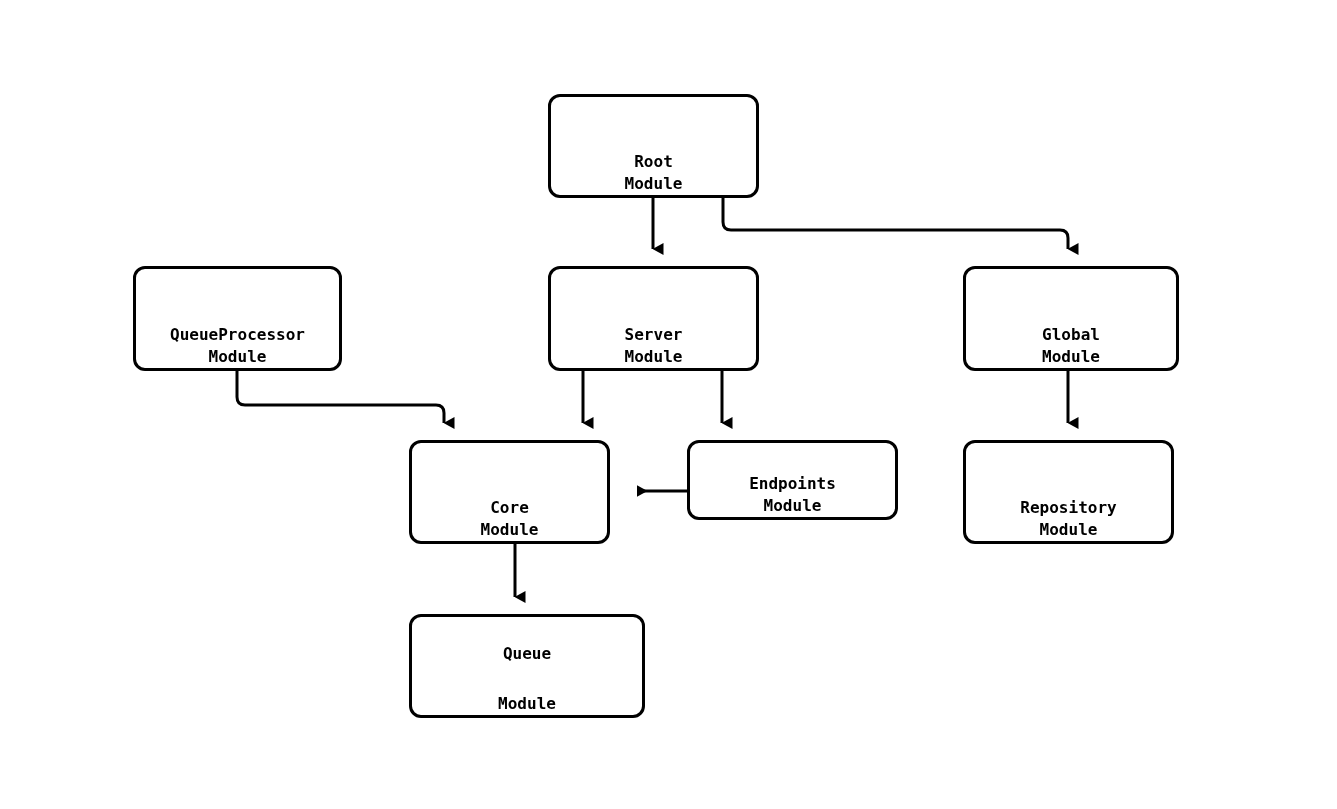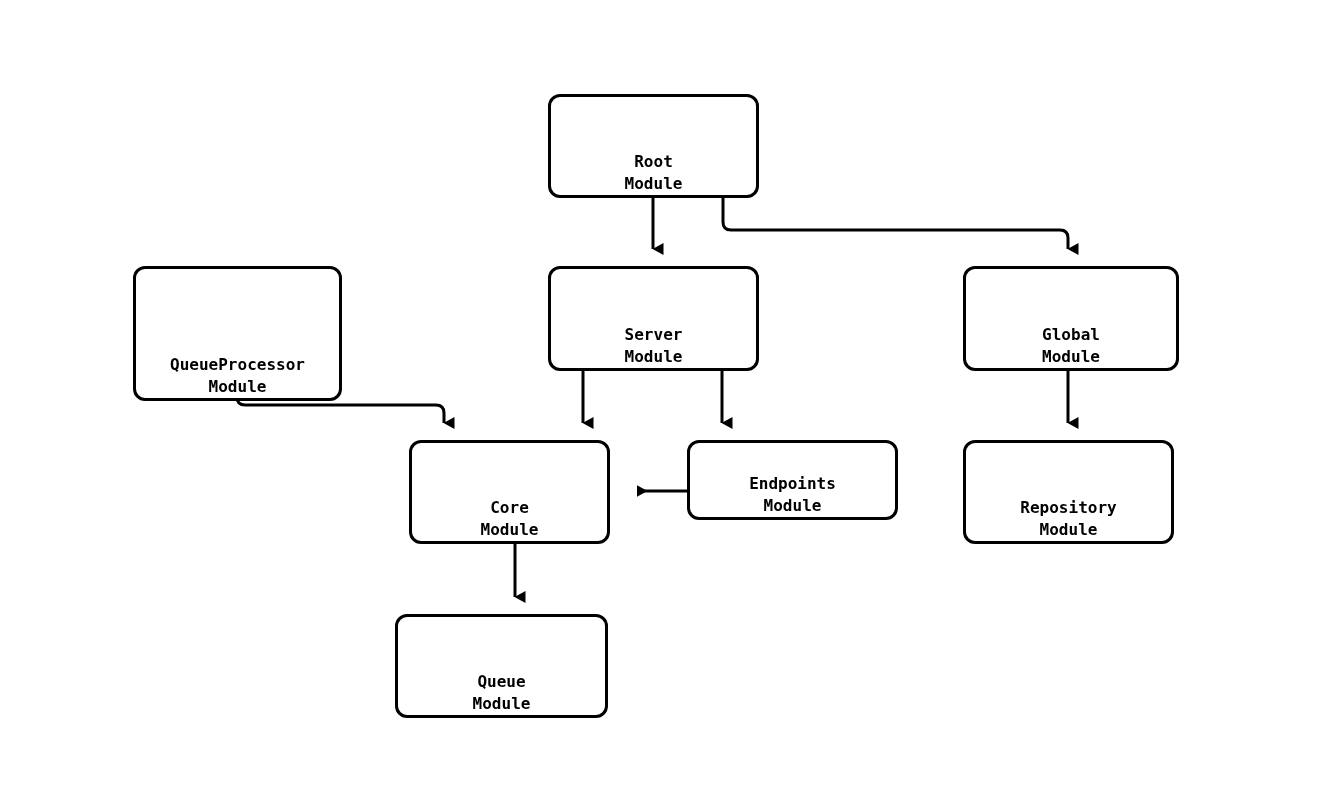--- a/index.html
+++ b/index.html
@@ -81,21 +81,21 @@
 
       <path d="M 515 544 L 515 597" marker-end="url(#arrowhead-down)"></path>
     </g>
   </svg>
 
   <div class="node-box" style="left:548px; top:94px; width:211px; height:104px;">
     <div class="node-label">Root</div>
     <div class="node-label">Module</div>
   </div>
 
-  <div class="node-box" style="left:133px; top:266px; width:209px; height:135px;">
+  <div class="node-box" style="left:133px; top:266px; width:209px; height:105px;">
     <div class="node-label">QueueProcessor</div>
     <div class="node-label">Module</div>
   </div>
 
   <div class="node-box" style="left:548px; top:266px; width:211px; height:105px;">
     <div class="node-label">Server</div>
     <div class="node-label">Module</div>
   </div>
 
   <div class="node-box" style="left:963px; top:266px; width:216px; height:105px;">
@@ -111,18 +111,18 @@
   <div class="node-box" style="left:687px; top:440px; width:211px; height:80px;">
     <div class="node-label">Endpoints</div>
     <div class="node-label">Module</div>
   </div>
 
   <div class="node-box" style="left:963px; top:440px; width:211px; height:104px;">
     <div class="node-label">Repository</div>
     <div class="node-label">Module</div>
   </div>
 
-  <div class="node-box" style="left:395px; top:614px; width:213px; height:104px;">
+  <div class="node-box" style="left:409px; top:614px; width:236px; height:104px;gap:28px;">
     <div class="node-label">Queue</div>
     <div class="node-label">Module</div>
   </div>
 
 </div>
 
 </body></html>

